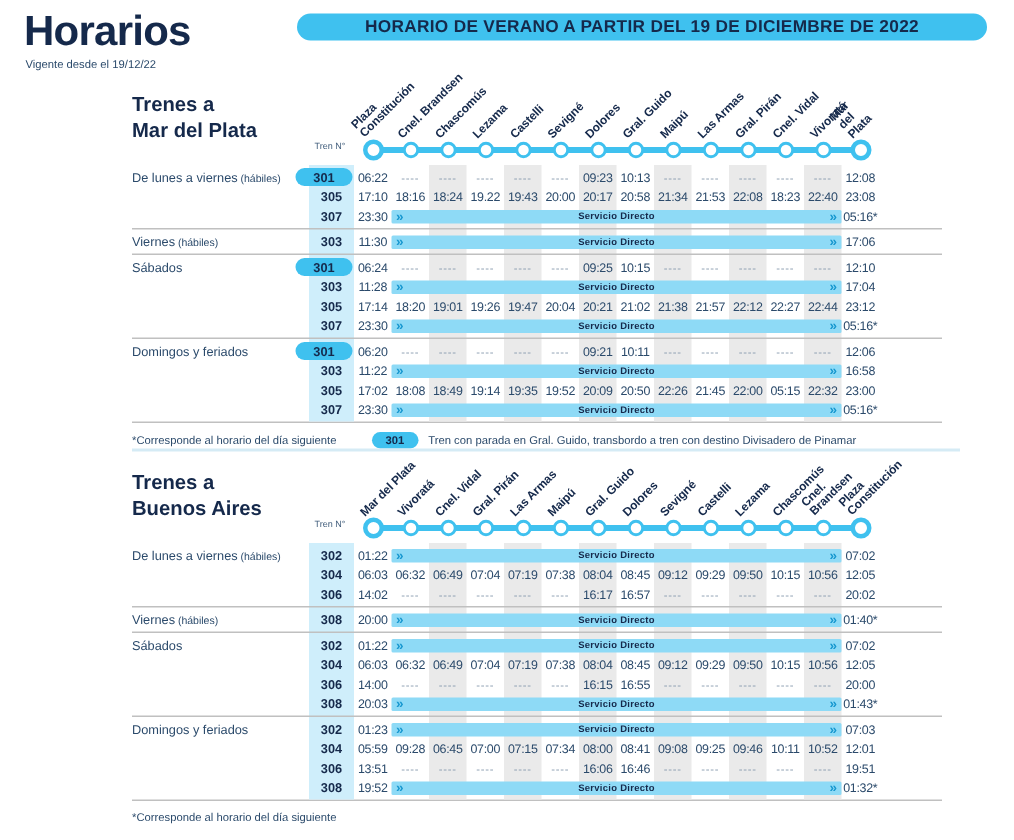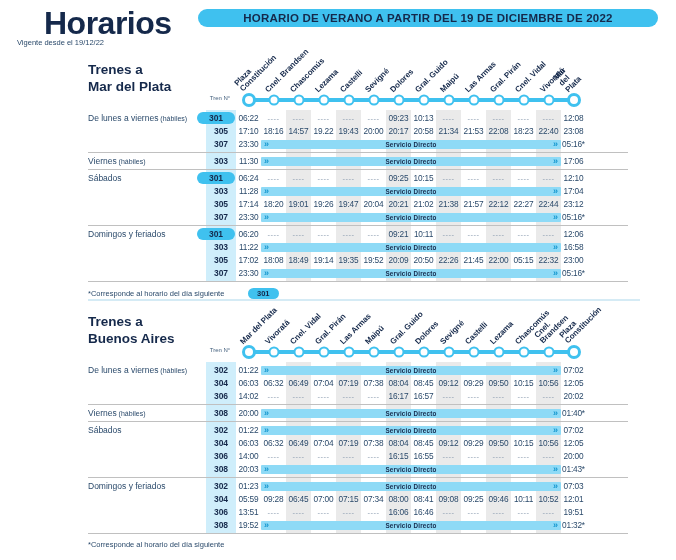--- a/index.html
+++ b/index.html
@@ -2,22 +2,22 @@
 <html style="--accent: #3fc1ef; --band: #8edaf6; --traincol: #cfeefb; --stripe: #eaeaea; --navy: #15294b; --text: #2b4a6b; --chev: #1697cf; --sep: #c0c0c0; --divider: #d5ebf5;"><head>
 <meta charset="utf-8">
 <style>
   :root{
     --accent:#3fc1ef; --band:#8edaf6; --traincol:#cfeefb; --stripe:#eaeaea;
     --navy:#15294b; --text:#2b4a6b; --chev:#1697cf; --sep:#c0c0c0; --divider:#d5ebf5;
   }
   *{margin:0;padding:0;box-sizing:border-box;}
   body{width:676px;height:560px;background:#fff;position:relative;overflow:hidden;
        font-family:"Liberation Sans",sans-serif;}
-  .header-title{position:absolute;left:16px;top:5px;font-size:32px;font-weight:800;
-       color:var(--navy);letter-spacing:-0.5px;margin-left:28px;}
+  .header-title{position:absolute;left:16px;top:5px;font-size:28px;font-weight:800;
+       color:var(--navy);letter-spacing:-0.5px;}
   .header-sub{position:absolute;left:17px;top:38px;font-size:7.5px;color:var(--text);}
   .banner{position:absolute;left:198px;top:9px;width:460px;height:18px;background:var(--accent);
        border-radius:10px;display:flex;align-items:center;justify-content:center;
        font-size:11.5px;font-weight:700;color:var(--navy);letter-spacing:0.2px;white-space:nowrap;}
   .section{position:absolute;left:88px;width:580px;height:260px;}
   #sections .section:nth-child(1){top:50px;}
   #sections .section:nth-child(2){top:302px;}
   .sec-title{position:absolute;left:0;top:12px;font-size:13.5px;font-weight:700;
        color:var(--navy);line-height:1.25;}
   .sta-header{position:absolute;left:118px;top:0;width:380px;height:60px;}
@@ -130,21 +130,21 @@
               <div class="time dash">----</div>
               <div class="time dash">----</div>
               <div class="time dash">----</div>
               <div class="time">12:08</div>
             </div>
             <div class="row">
               <div class="day"></div>
               <div class="train">305</div>
               <div class="time">17:10</div>
               <div class="time">18:16</div>
-              <div class="time">14:57</div>
+              <div class="time">18:24</div>
               <div class="time">19.22</div>
               <div class="time">19:43</div>
               <div class="time">20:00</div>
               <div class="time">20:17</div>
               <div class="time">20:58</div>
               <div class="time">21:34</div>
               <div class="time">21:53</div>
               <div class="time">22:08</div>
               <div class="time">18:23</div>
               <div class="time">22:40</div>
@@ -292,20 +292,21 @@
                 <span class="sd-text">Servicio Directo</span>
                 <span class="chev">»</span>
               </div>
               <div class="time">05:16*</div>
             </div>
           </div>
         </div>
         <div class="footnote">
           <div class="fleft">*Corresponde al horario del día siguiente</div>
           <div class="fpill">301</div>
+          <div class="fright">Tren con parada en Gral. Guido, transbordo a tren con destino Divisadero de Pinamar</div>
         </div>
       </div>
       <div class="section">
         <div class="sec-title">
           <div>Trenes a</div>
           <div>Buenos Aires</div>
         </div>
         <div class="sta-header">
           <div class="trenno">Tren N°</div>
           <div class="route-line"></div>

